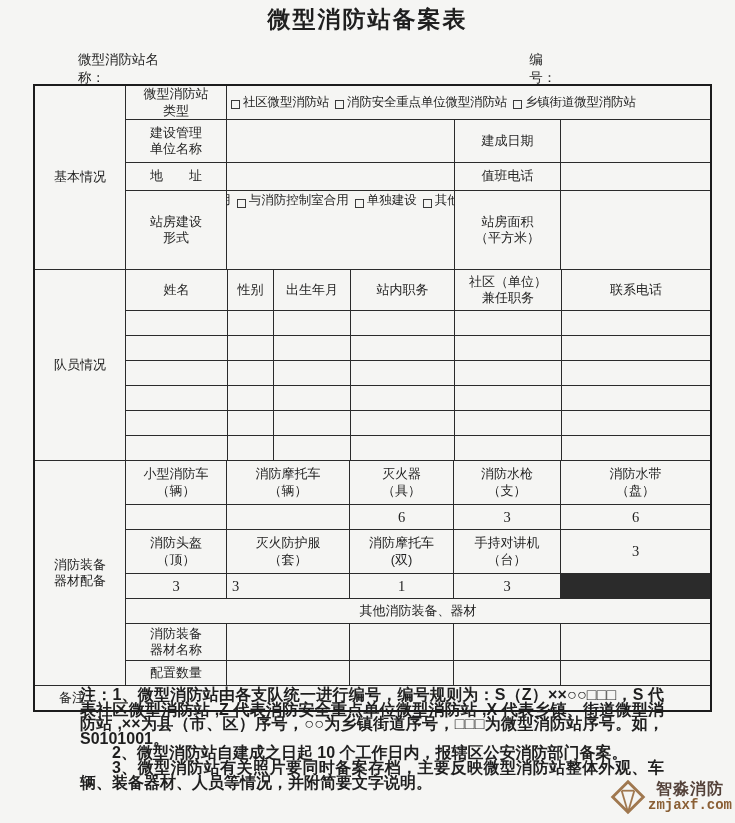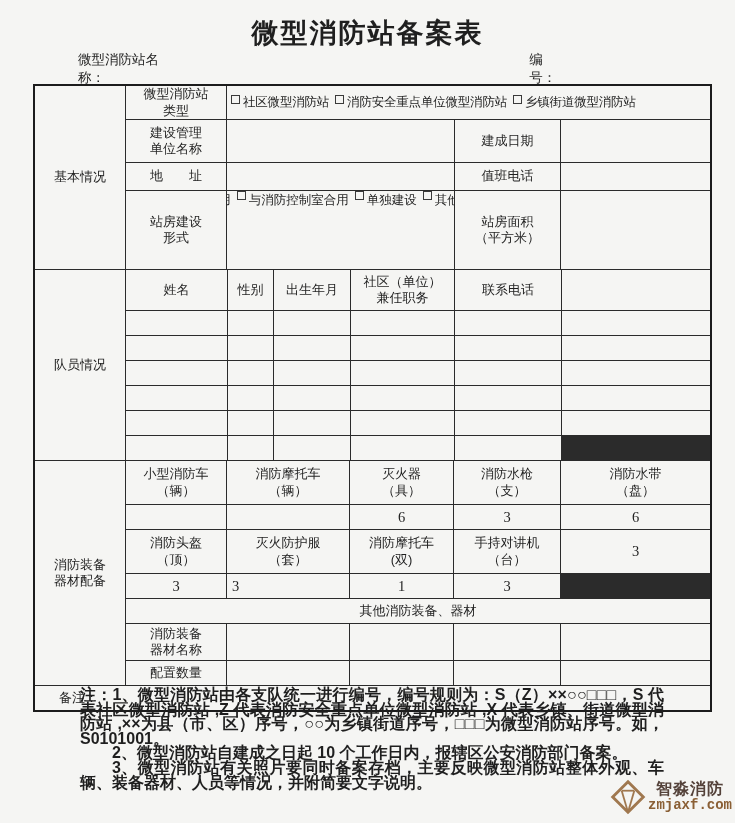--- a/index.html
+++ b/index.html
@@ -8,22 +8,22 @@
     background:#f5f5f3;
     font-family:"Liberation Sans","DejaVu Sans",sans-serif;
     color:#1f1f1f;
     position:relative;
     overflow:hidden;
   }
   .sheet{position:absolute;inset:0;}
 
   
   .title{
-    position:absolute;top:15px;left:0;width:100%;
-    text-align:center;font-size:27px;font-weight:bold;letter-spacing:2px;
+    position:absolute;top:4px;left:0;width:100%;
+    text-align:center;font-size:23px;font-weight:bold;letter-spacing:2px;
   }
 
   
   .name-row{
     position:absolute;top:51px;left:78px;right:60px;
     display:flex;align-items:flex-end;font-size:13.5px;gap:15px;
   }
   .u-line{border-bottom:1.5px solid #222;display:inline-block;height:16px;}
   .u-name{width:290px;}
   .u-no{width:96px;}
@@ -59,21 +59,21 @@
   .span-rows-members{grid-row:1/8;grid-column:1;}
   .span-rows-equip{grid-row:1/8;grid-column:1;}
 
   .type-value{grid-column:3/6;justify-content:flex-start;padding-left:4px;font-size:12.5px;letter-spacing:-0.2px;}
   .other-row{grid-column:2/7;}
 
   .chk{
     display:inline-block;width:7px;height:7px;border:1px solid #3a3a3a;
     margin:0 3px 1px 0;vertical-align:middle;flex:none;
   }
-  .opt{white-space:nowrap;margin-right:6px;display:inline-flex;align-items:flex-start;}
+  .opt{white-space:nowrap;margin-right:6px;display:inline-flex;align-items:flex-end;}
   .bld-opts{
     display:flex;flex-direction:row;align-items:flex-start;justify-content:center;
     padding-left:5px;font-size:12.5px;line-height:18px;
   }
   .u-other{display:inline-block;width:64px;border-bottom:1px solid #333;height:10px;}
 
   .remarks{
     background:#f5f5f3;height:24px;display:flex;align-items:center;
     padding-left:24px;font-size:13px;
   }
@@ -170,20 +170,21 @@
 （平方米）</div>
       <div class="cell"></div>
     </div>
 
     <div class="section sec-members">
       <div class="cell span-rows-members">队员情况</div>
 
       <div class="cell">姓名</div>
       <div class="cell">性别</div>
       <div class="cell">出生年月</div>
+      <div class="cell">站内职务</div>
       <div class="cell">社区（单位）
 兼任职务</div>
       <div class="cell">联系电话</div>
 
       <div class="cell"></div>
         <div class="cell"></div>
         <div class="cell"></div>
         <div class="cell"></div>
         <div class="cell"></div>
         <div class="cell"></div>

